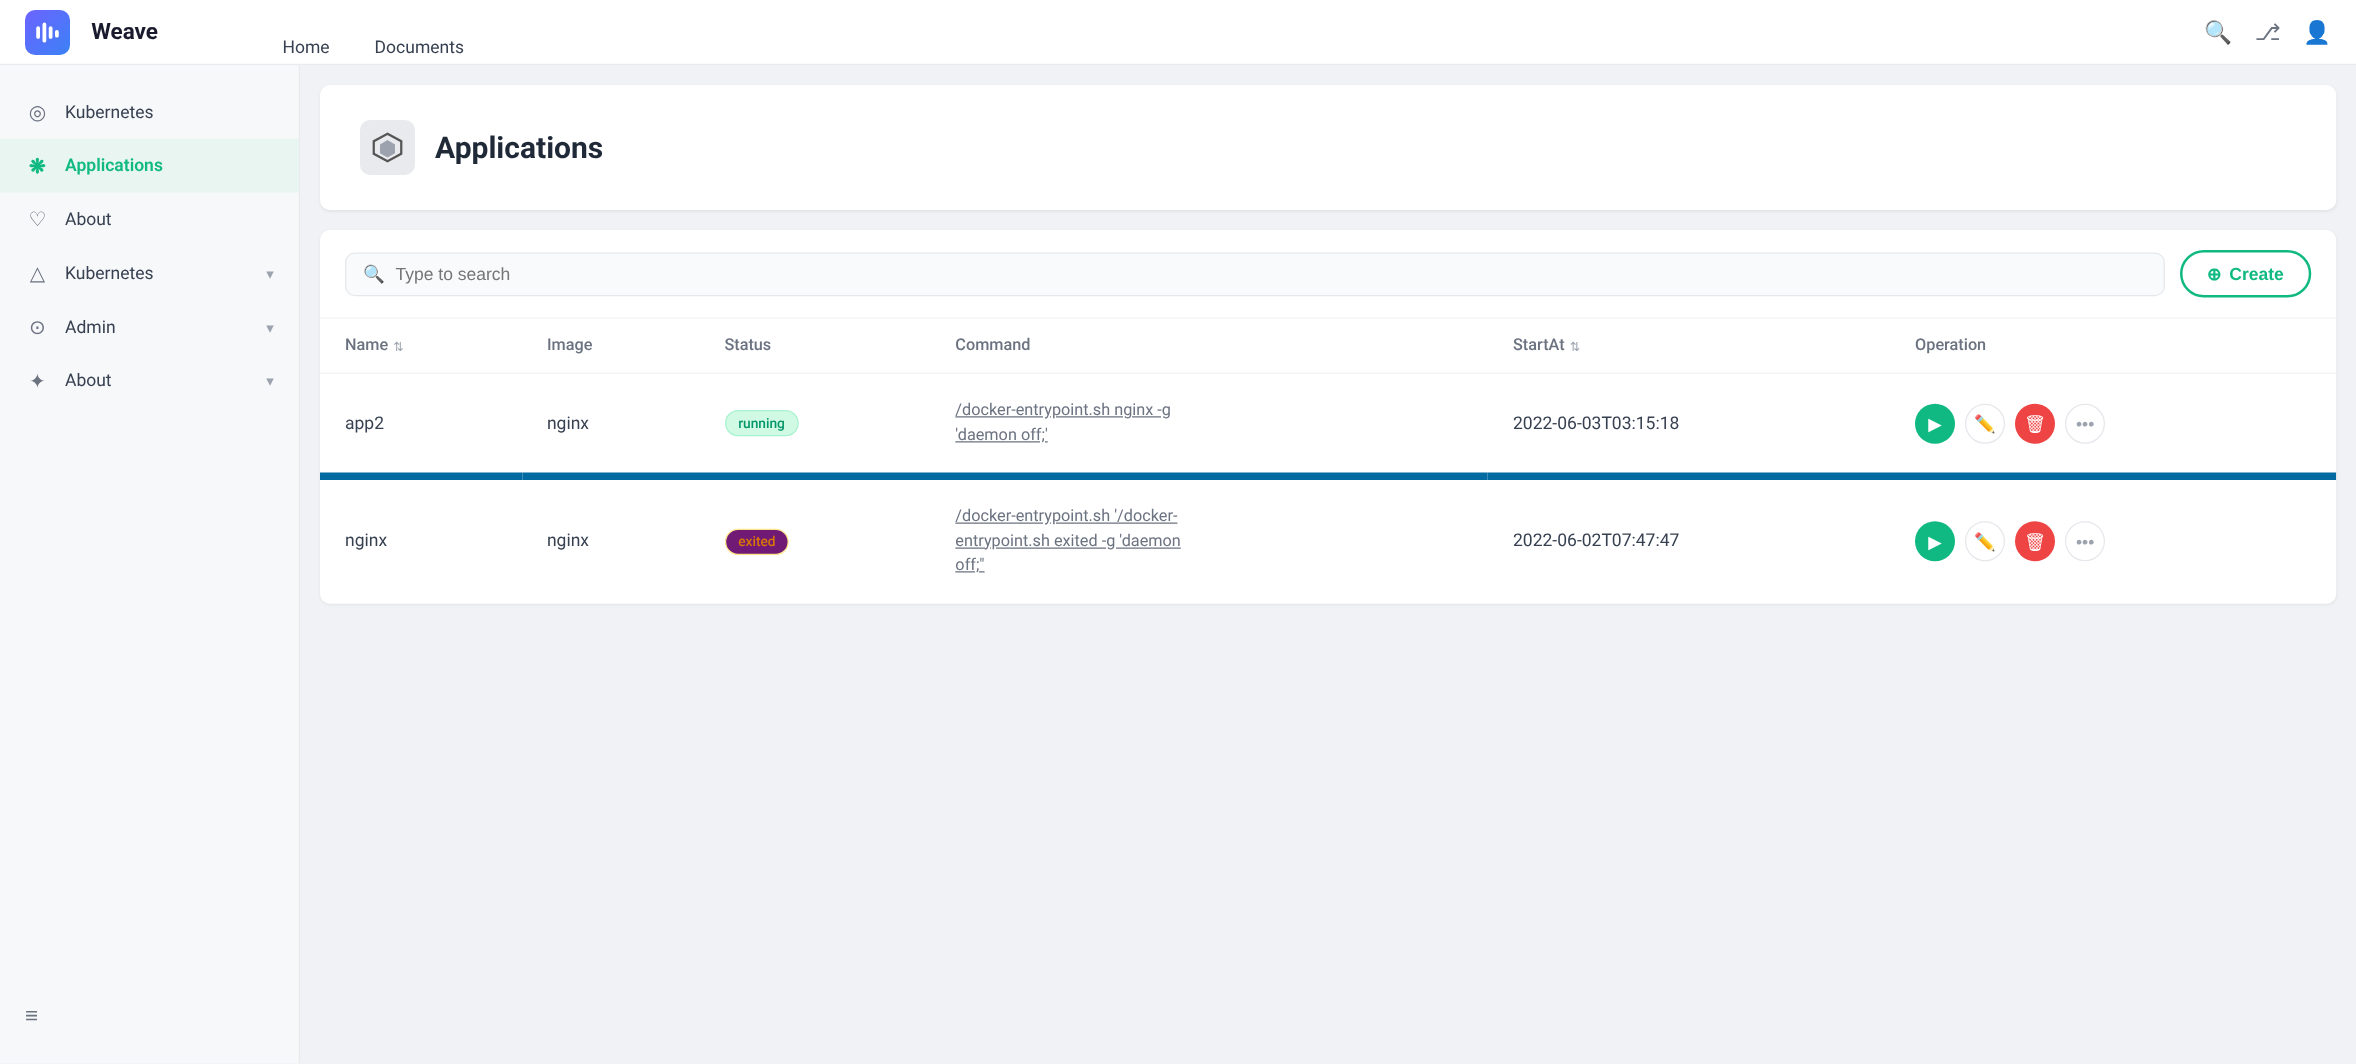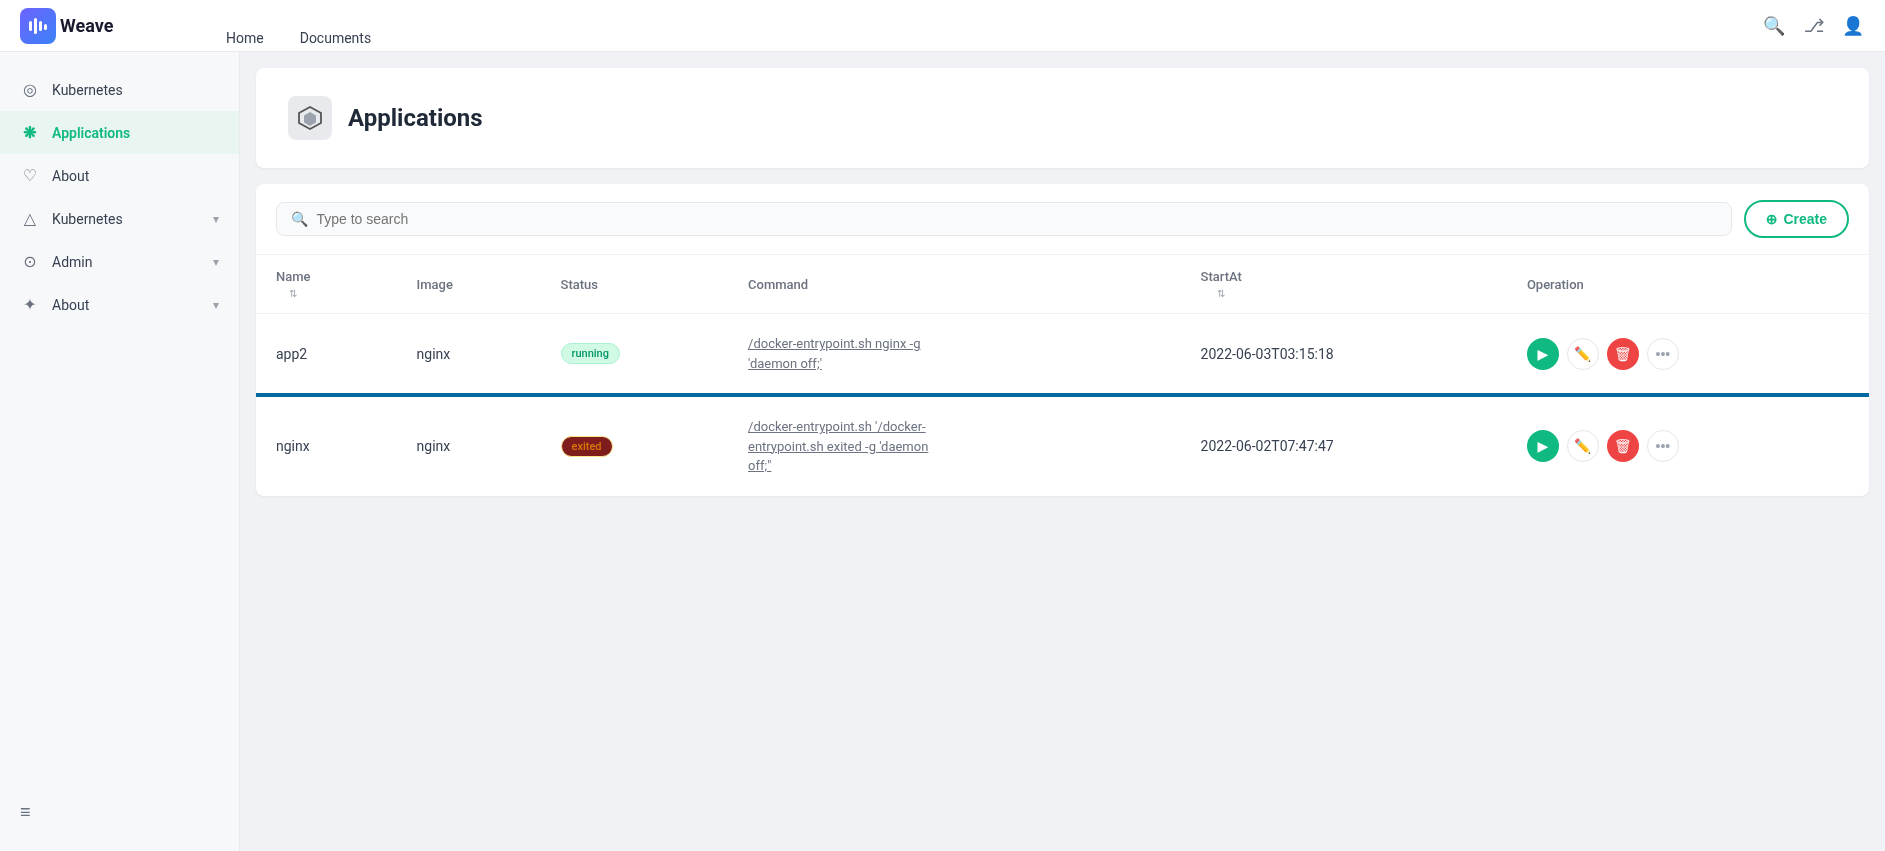--- a/index.html
+++ b/index.html
@@ -4,21 +4,21 @@
   <style>
     * { box-sizing: border-box; margin: 0; padding: 0; }
     body { font-family: -apple-system, BlinkMacSystemFont, 'Segoe UI', Roboto, sans-serif; background: #f0f2f5; display: flex; flex-direction: column; height: 100vh; overflow: hidden; }
 
     
     .topnav {
       display: flex; align-items: center; background: #fff;
       border-bottom: 1px solid #e8eaed; height: 52px; padding: 0 20px;
       flex-shrink: 0; gap: 32px;
     }
-    .topnav-brand { display: flex; align-items: center; gap: 4px; font-size: 18px; font-weight: 700; color: #1a1a2e; min-width: 160px; }
+    .topnav-brand { display: flex; align-items: center; gap: 17px; font-size: 18px; font-weight: 700; color: #1a1a2e; min-width: 160px; }
     .topnav-logo {
       width: 36px; height: 36px; border-radius: 8px;
       background: linear-gradient(135deg, #6c63ff, #3b82f6);
       display: flex; align-items: center; justify-content: center; color: #fff; font-size: 18px;
     }
     .topnav-links { display: flex; gap: 8px; flex: 1; }
     .topnav-link { padding: 6px 14px; font-size: 14px; color: #374151; cursor: pointer; border-radius: 6px; margin-top: 24px; }
     .topnav-actions { display: flex; align-items: center; gap: 18px; margin-left: auto; }
     .topnav-icon { font-size: 18px; color: #6b7280; cursor: pointer; }
 
@@ -85,33 +85,33 @@
       cursor: pointer; white-space: nowrap;
     }
 
     
     table { width: 100%; border-collapse: collapse; }
     thead th {
       padding: 14px 20px; text-align: left; font-size: 13px;
       font-weight: 500; color: #6b7280; border-bottom: 1px solid #f0f2f5;
       background: #fff;
     }
-    .th-sort { display: inline-flex; align-items: center; gap: 4px; flex-direction: column; }
+    .th-sort { display: inline-flex; align-items: flex-end; gap: 4px; }
     .sort-icon { font-size: 10px; color: #9ca3af; }
-    tbody tr { border-bottom: 4px solid #0369a1; }
+    tbody tr { border-bottom: 6px solid #0369a1; }
     tbody tr:last-child { border-bottom: none; }
     tbody td { padding: 20px 20px; font-size: 14px; color: #374151; vertical-align: middle; }
 
     
     .badge {
       display: inline-block; padding: 3px 10px; border-radius: 12px;
       font-size: 11px; font-weight: 500;
     }
     .badge-running { background: #d1fae5; color: #059669; border: 1px solid #a7f3d0; }
-    .badge-exited { background: #7f1d1d; color: #d97706; border: 1px solid #fde68a; }
+    .badge-exited { background: #701a75; color: #d97706; border: 1px solid #fde68a; }
 
     
     .ops { display: flex; align-items: center; gap: 8px; }
     .op-btn {
       width: 32px; height: 32px; border-radius: 50%; border: none;
       display: flex; align-items: center; justify-content: center;
       cursor: pointer; font-size: 14px;
     }
     .op-terminal { background: #10b981; color: #fff; }
     .op-edit { background: transparent; color: #9ca3af; border: 1px solid #e5e7eb; }

